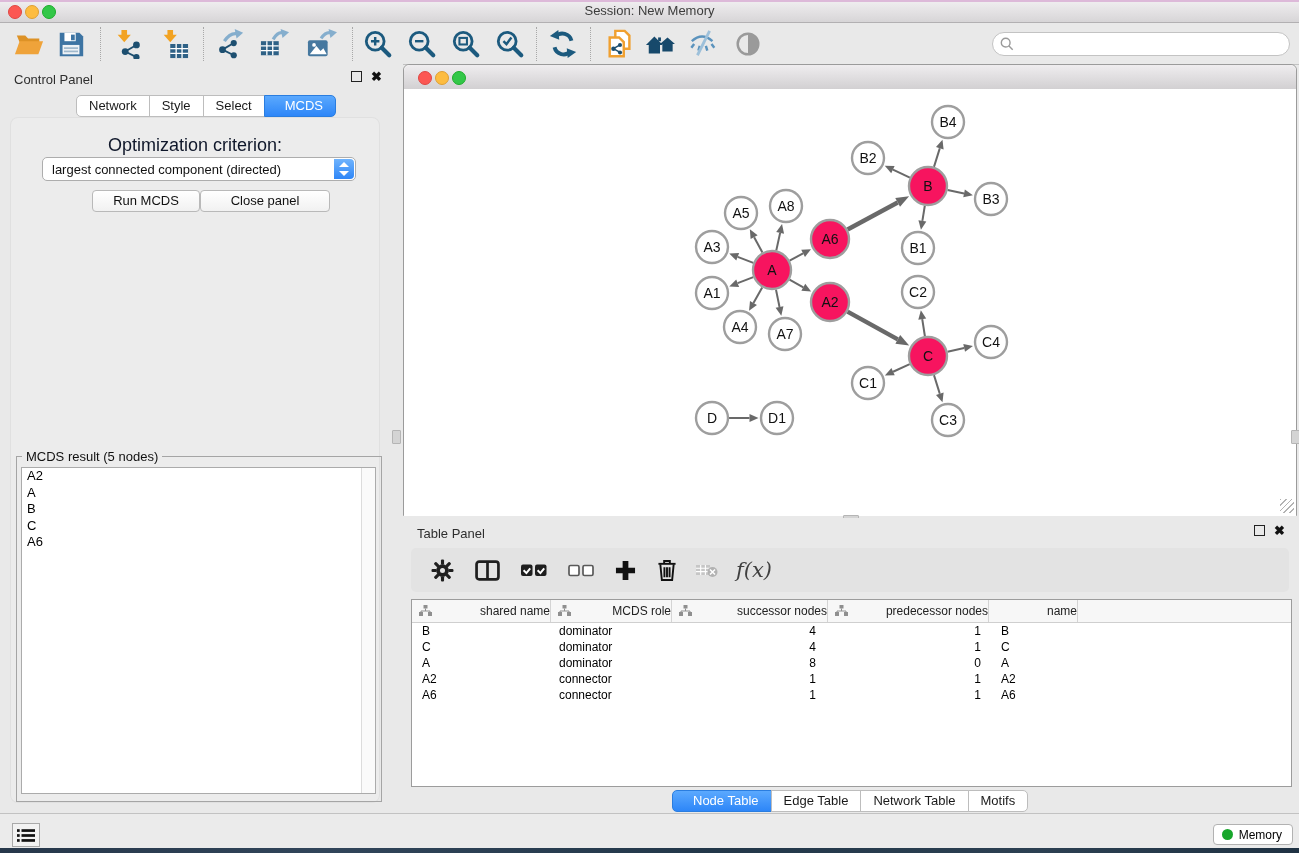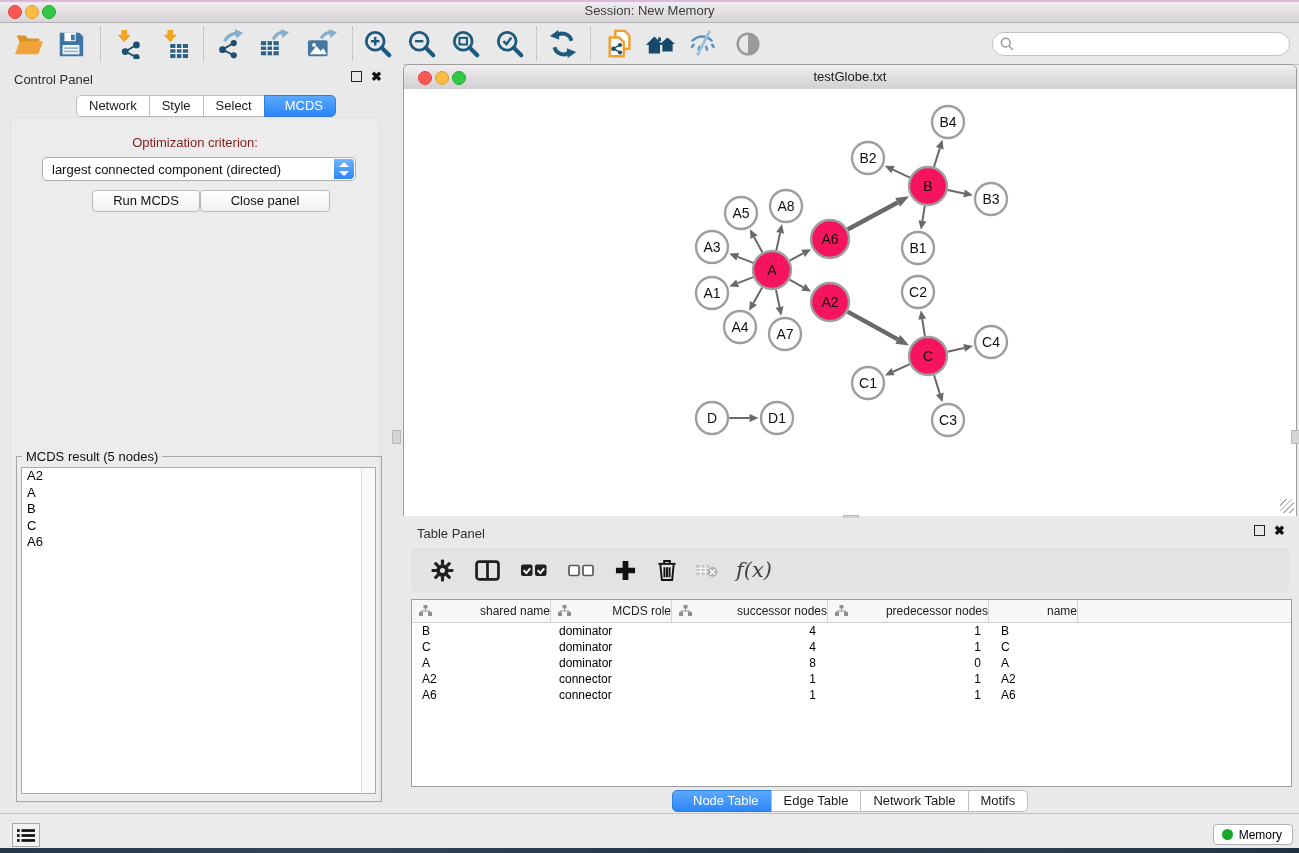--- a/index.html
+++ b/index.html
@@ -33,21 +33,21 @@
   .close-glyph{font-size:13px;font-weight:bold;color:#111;line-height:11px;}
   .jtabs{position:absolute;display:flex;}
   .jtab{background:#fff;border:1px solid #bdbdbd;margin-left:-1px;padding:2px 12px;font-size:13px;
     color:#1a1a1a;height:16px;line-height:16px;white-space:nowrap;}
   .jtab:first-child{border-radius:5px 0 0 5px;margin-left:0;}
   .jtab:last-child{border-radius:0 5px 5px 0;}
   .jtab.active{background:linear-gradient(#5ba9fe,#2d86f8);border-color:#2a7ddf;color:#fff;padding-left:20px;}
   #cp-tabs{left:76px;top:31px;}
   .cp-content{position:absolute;left:10px;top:53px;width:370px;height:686px;background:#ececec;
     border-radius:8px;box-shadow:inset 0 0 0 1px #e0e0e0;}
-  .opt-label{position:absolute;left:0;width:100%;top:18px;text-align:center;font-size:13px;color:#7f1d1d;}
+  .opt-label{position:absolute;left:0;width:100%;top:18px;text-align:center;font-size:18px;color:#0f172a;}
   .selectbox{position:absolute;left:32px;top:40px;width:314px;height:24px;background:#fff;
     border:1px solid #adadad;border-radius:5px;box-sizing:border-box;}
   .selectbox .sel-text{position:absolute;left:9px;top:4px;font-size:13px;color:#111;white-space:nowrap;}
   .stepper{position:absolute;right:1px;top:1px;width:20px;height:20px;border-radius:0 4px 4px 0;
     background:linear-gradient(#6fb3fd,#2e86f7);}
   .stepper .up,.stepper .dn{position:absolute;left:5px;width:0;height:0;border-left:5px solid transparent;border-right:5px solid transparent;}
   .stepper .up{top:3px;border-bottom:5px solid #fff;}
   .stepper .dn{bottom:3px;border-top:5px solid #fff;}
   .btn{position:absolute;height:22px;background:linear-gradient(#ffffff,#f1f1f1);border:1px solid #b9b9b9;
     border-radius:4px;font-size:13px;text-align:center;line-height:20px;box-sizing:border-box;color:#111;}
@@ -288,21 +288,20 @@
 
   <div class="vsplit">
     <div class="handle" style="left:2px;top:366px;width:7px;height:12px;"></div>
   </div>
 
   <div class="netframe">
     <div class="ftitle">
       <span class="tl red"></span>
       <span class="tl yel"></span>
       <span class="tl grn"></span>
-      <div class="title">testGlobe.txt</div>
     </div>
     <div class="netcanvas">
       <svg id="graph-svg" width="892" height="427" viewBox="0 0 892 427">
           <line x1="349.325077653959" y1="188.15872023264905" x2="333.6780182258064" y2="194.15675968010757" stroke="#696969" stroke-width="2"></line>
           <polygon points="325.27430317008793,197.37818378479963 332.2462741792766,190.42177521089937 335.1097622723362,197.89174414931577" fill="#696969"></polygon>
           <line x1="349.325077653959" y1="173.84127976735095" x2="333.6780182258064" y2="167.84324031989243" stroke="#696969" stroke-width="2"></line>
           <polygon points="325.27430317008793,164.62181621520037 335.1097622723362,164.10825585068423 332.2462741792766,171.57822478910063" fill="#696969"></polygon>
           <line x1="358.4445610618003" y1="163.43032195234252" x2="350.1387285400246" y2="148.15830731552904" stroke="#696969" stroke-width="2"></line>
           <polygon points="345.8387810178347,140.25195219408317 353.6526641495561,146.24721952788911 346.62479293049313,150.06939510316897" fill="#696969"></polygon>
           <line x1="372.27393757610866" y1="161.46199965207478" x2="376.1233358328506" y2="143.8647504783972" stroke="#696969" stroke-width="2"></line>

